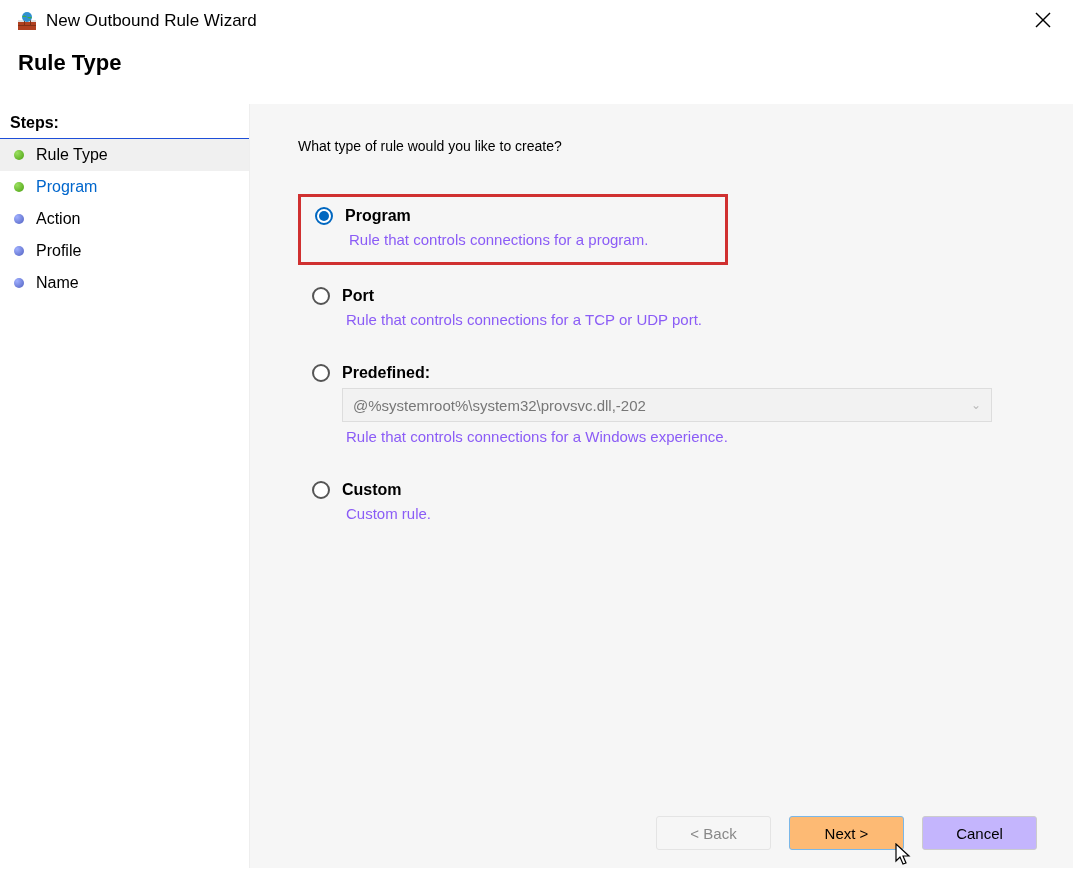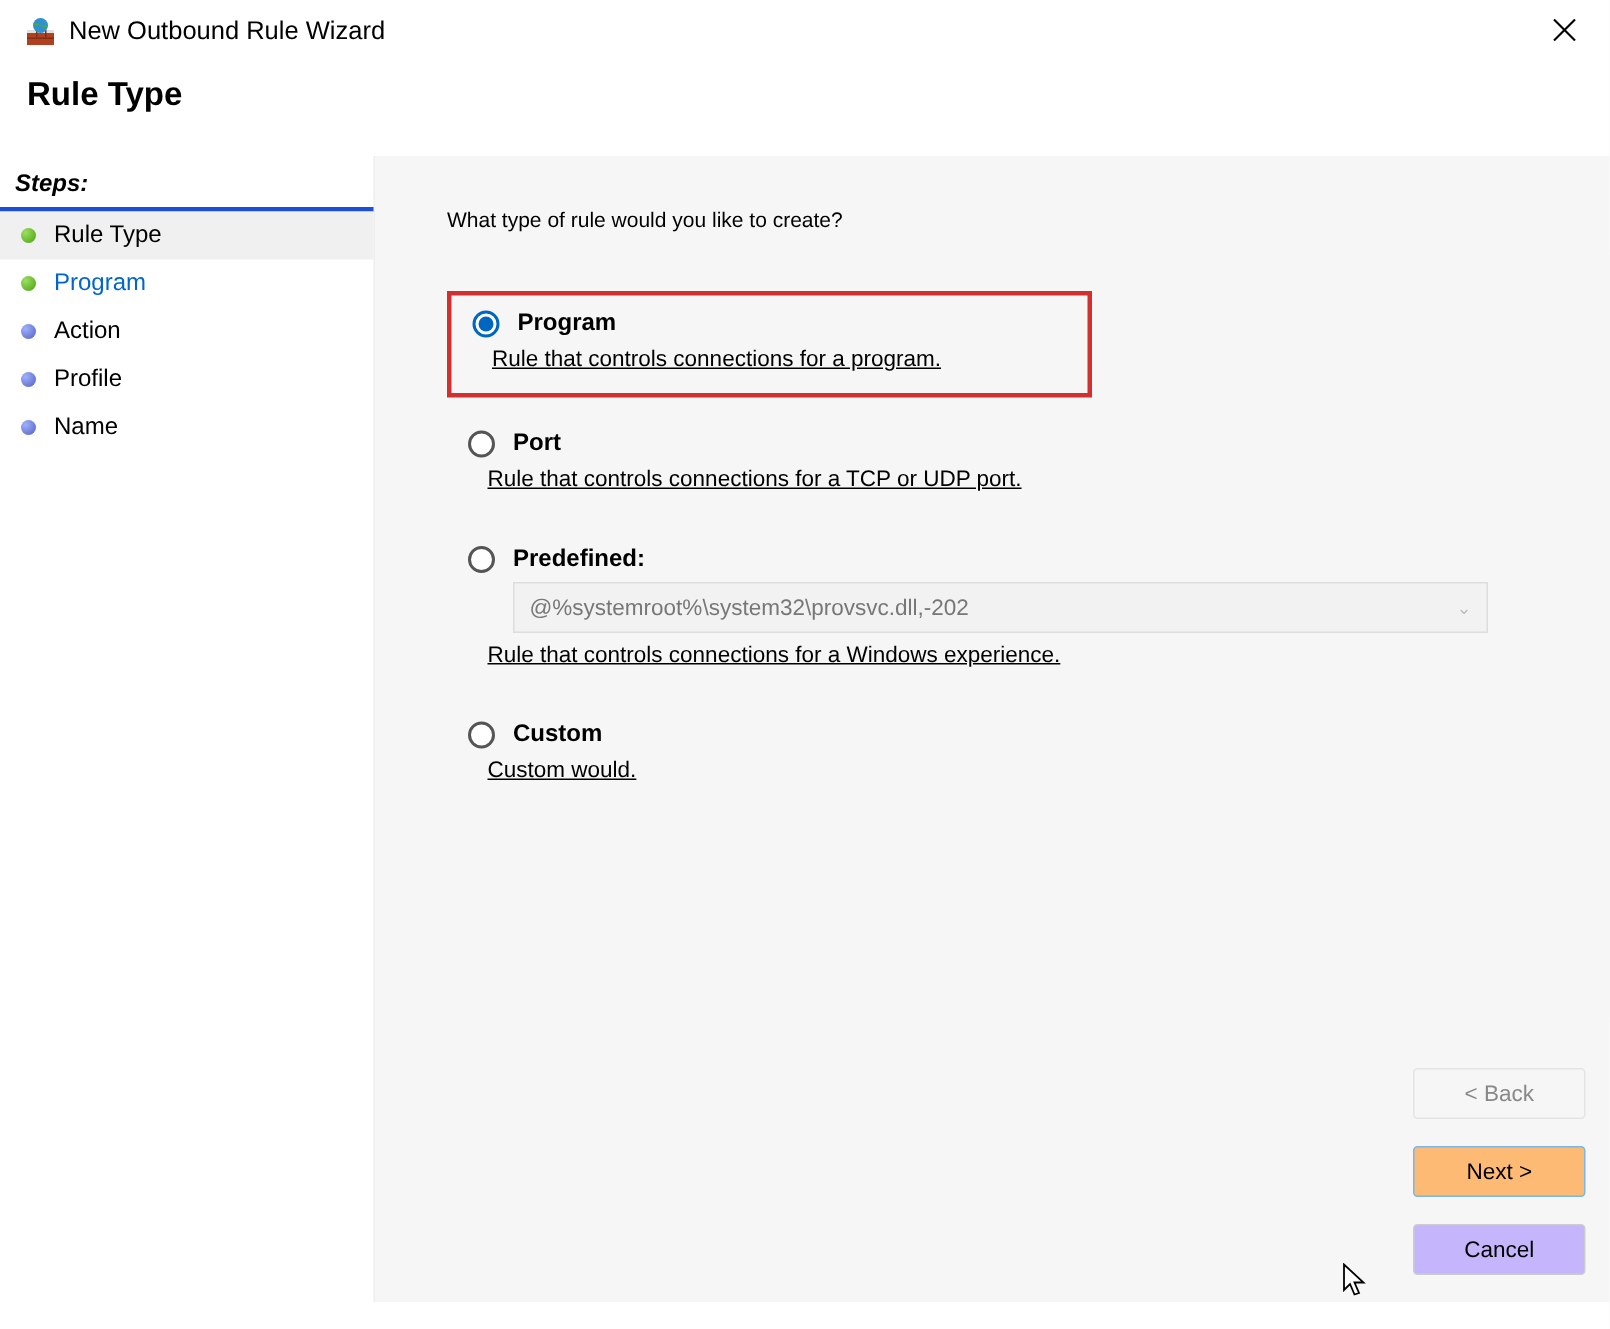--- a/index.html
+++ b/index.html
@@ -55,22 +55,21 @@
     .sidebar {
       width: 250px;
       background: #fff;
       border-right: 1px solid #eee;
       padding-top: 4px;
     }
     .sidebar-header {
       font-weight: bold;
       font-size: 16px;
       padding: 6px 8px 6px 10px;
-      border-bottom: 3px solid #1d4ed8;
-      font-style: italic;
+      border-bottom: 1px solid #1d4ed8;
     }
     .step-item {
       display: flex;
       align-items: center;
       padding: 7px 8px 7px 14px;
       font-size: 16px;
       cursor: pointer;
     }
     .step-item.current {
       background: #f0f0f0;
@@ -129,25 +128,24 @@
       content: "";
       width: 10px; height: 10px;
       background: #0067c0;
       border-radius: 50%;
     }
     .option-title {
       font-weight: bold;
       font-size: 16px;
     }
     .option-desc {
-      margin-left: 13px;
+      margin-left: 34px;
       margin-top: 6px;
       font-size: 15px;
-      color: #000000;
-      text-decoration: underline;
+      color: #8b5cf6;
     }
     .dropdown {
       margin-left: 30px;
       margin-top: 6px;
       width: 650px;
       max-width: 650px;
       height: 32px;
       border: 1px solid #ddd;
       background: #f2f2f2;
       color: #777;
@@ -156,25 +154,24 @@
       padding: 16px 10px;
       font-size: 15px;
       justify-content: space-between;
     }
     .dropdown .chev {
       color: #bbb;
       font-size: 12px;
     }
     .footer {
       position: absolute;
-      right: 16px;
+      right: 36px;
       bottom: 18px;
       display: flex;
       gap: 18px;
-      flex-direction: column;
     }
     .btn {
       width: 115px;
       height: 34px;
       border: 1px solid #ccc;
       background: #c4b5fd;
       font-size: 15px;
       cursor: pointer;
       border-radius: 3px;
     }
@@ -278,21 +275,21 @@
           <span class="chev">⌄</span>
         </div>
         <div class="option-desc">Rule that controls connections for a Windows experience.</div>
       </div>
 
       <div class="option">
         <div class="option-head">
           <span class="radio"></span>
           <span class="option-title">Custom</span>
         </div>
-        <div class="option-desc">Custom would.</div>
+        <div class="option-desc">Custom rule.</div>
       </div>
     </div>
 
     <div class="footer">
       <button class="btn disabled">&lt; Back</button>
       <button class="btn primary">Next &gt;</button>
       <button class="btn">Cancel</button>
     </div>
 
     <span class="cursor-img">

